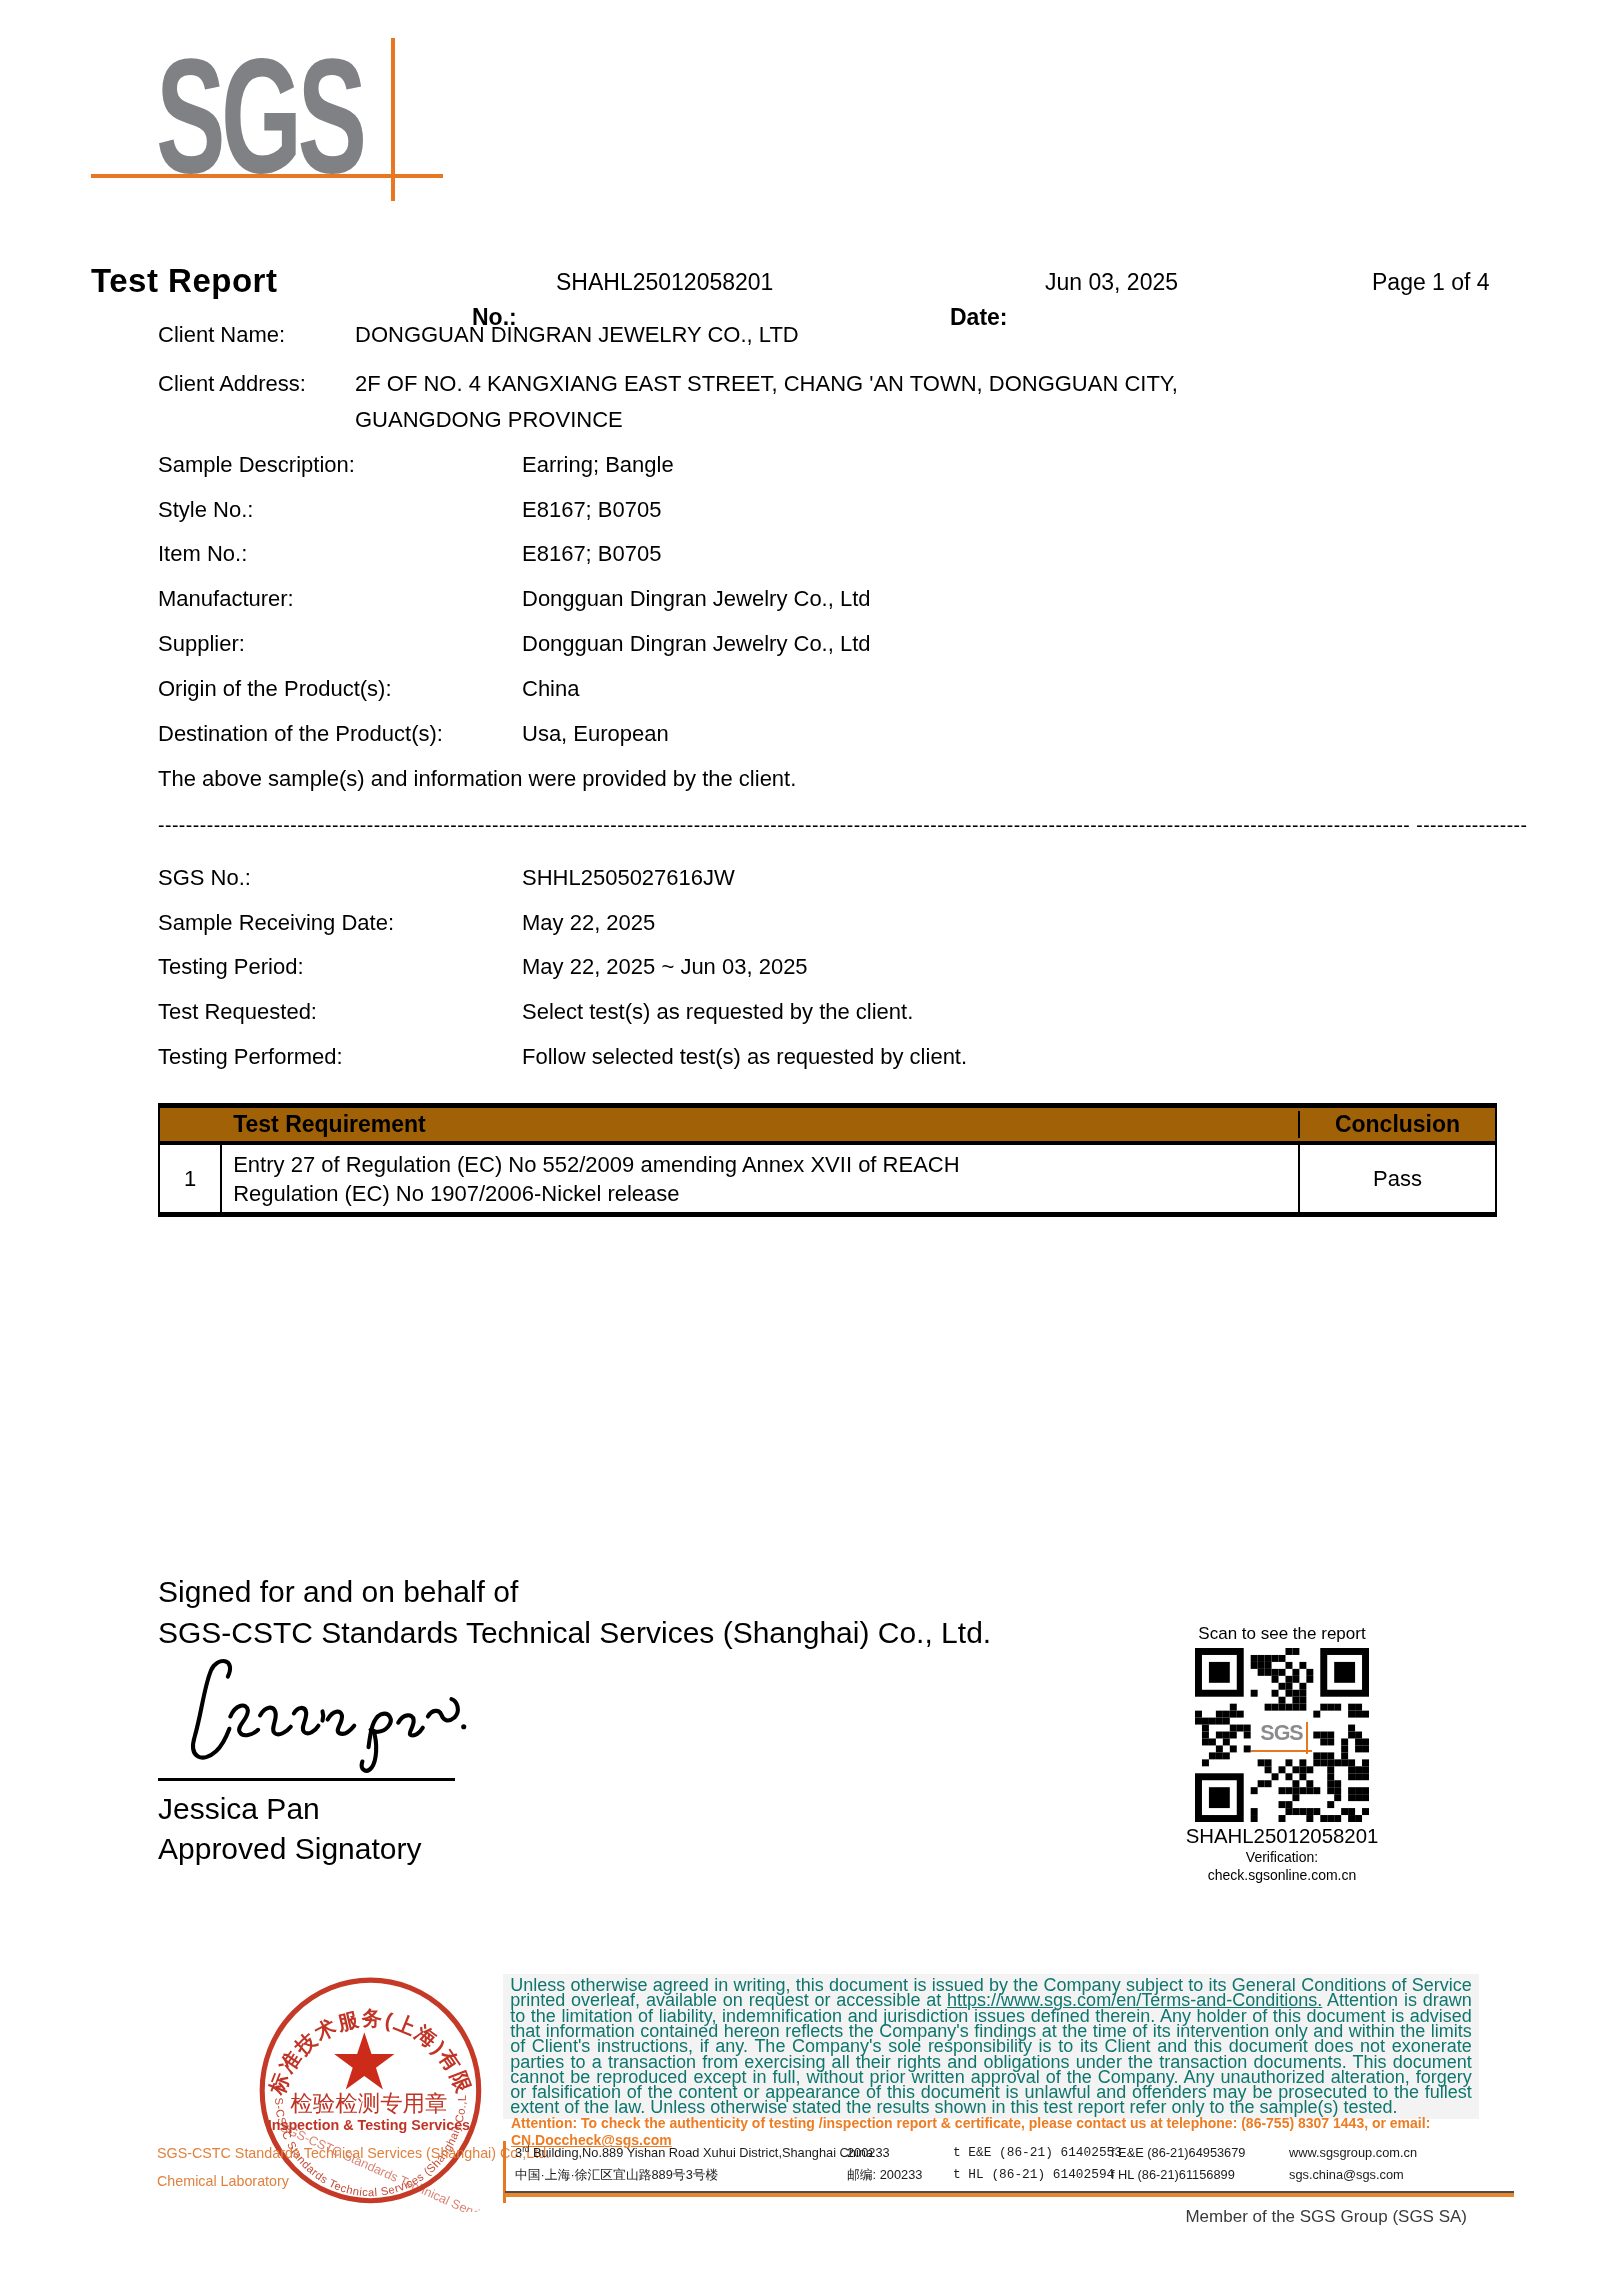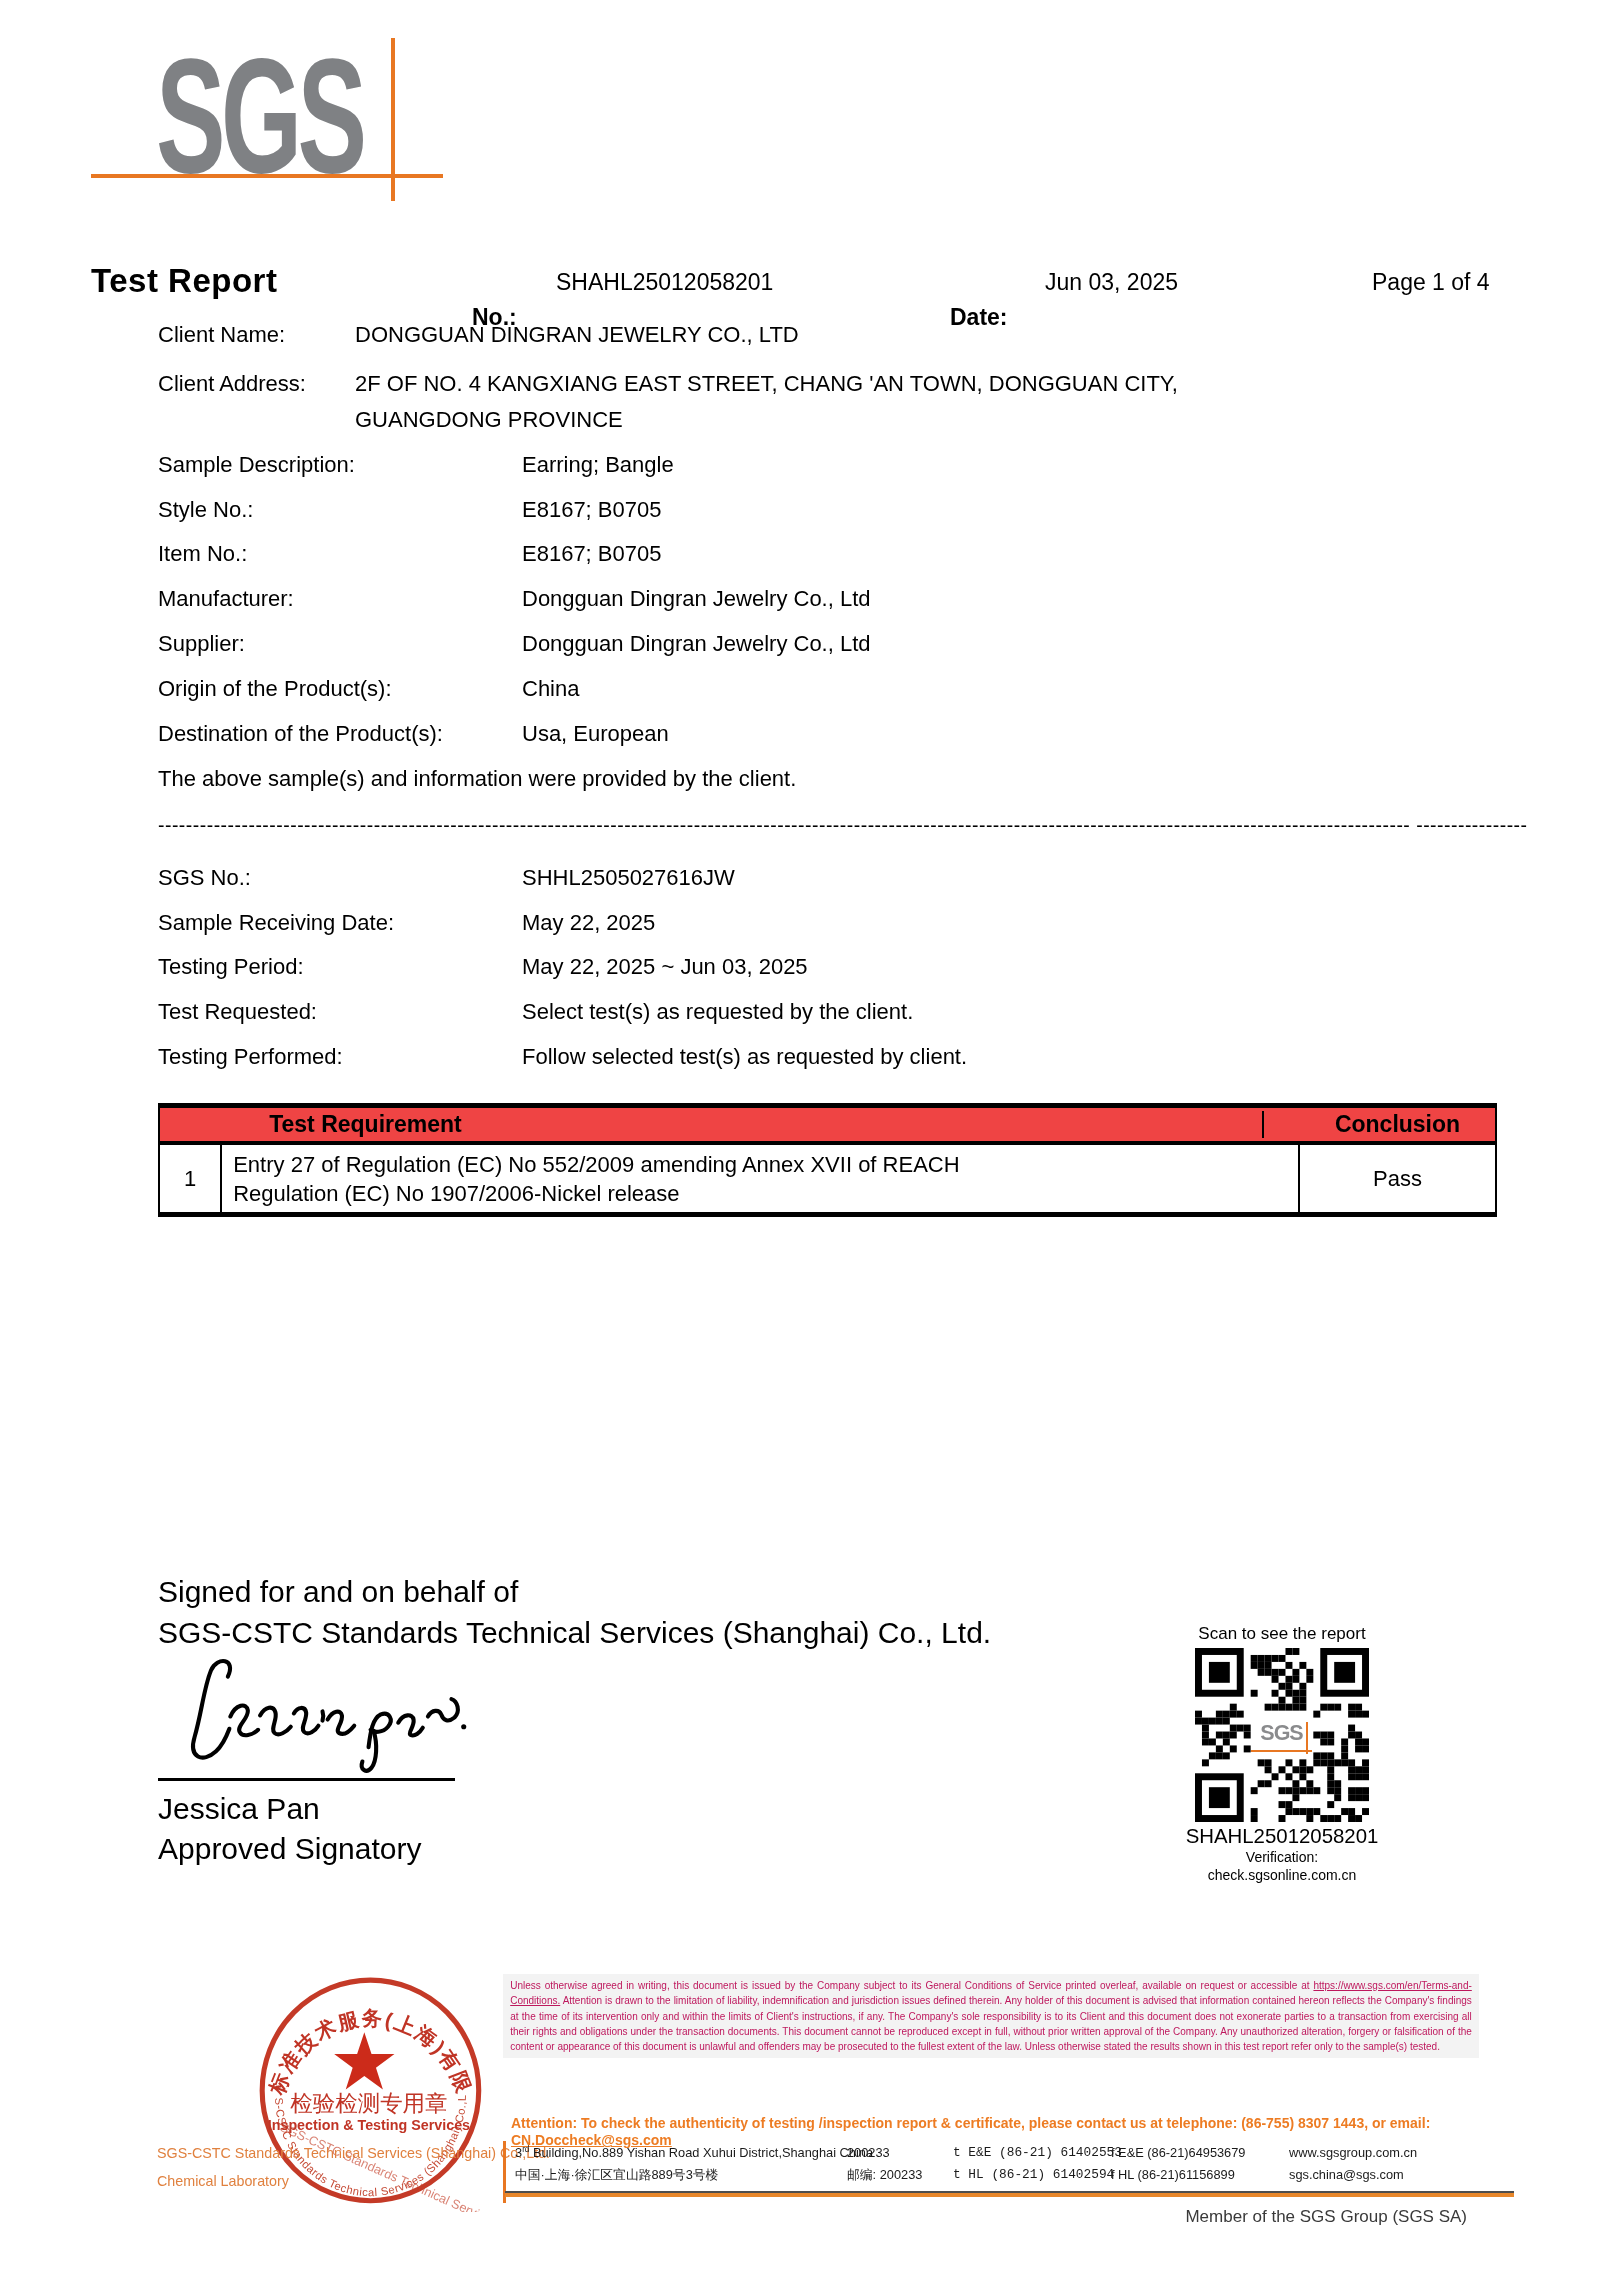--- a/index.html
+++ b/index.html
@@ -29,21 +29,21 @@
   .client-row .lbl { width:197px; }
   .spec-row .lbl { width:364px; }
   .addr2 { position:absolute; left:355px; font-size:22px; white-space:nowrap; }
   .note { position:absolute; left:158px; font-size:22px; white-space:nowrap; }
   .divider { position:absolute; left:158px; top:814px; width:1421px; font-size:19.4px;
              letter-spacing:0.5px; white-space:nowrap; overflow:hidden; color:#000; }
 
   
   .rtable { position:absolute; left:158px; top:1103px; width:1335px;
             border:2px solid #000; border-top:5.1px solid #000; border-bottom:5.1px solid #000; }
-  .rt-head { display:flex; background:#ef4444; border-bottom:4.6px solid #000; height:33px; align-items:center;gap:36px; }
+  .rt-head { display:flex; background:#a16207; border-bottom:4.6px solid #000; height:33px; align-items:center; }
   .rt-body { display:flex; background:#fff; height:67px; align-items:stretch; }
   .c0 { flex:0 0 60px; border-right:2px solid #000; display:flex; align-items:center; justify-content:center; }
   .c1 { flex:1 1 auto; border-right:2px solid #000; padding-left:11.2px; display:flex; flex-direction:column; justify-content:center; }
   .c2 { flex:0 0 195px; display:flex; align-items:center; justify-content:center; }
   .rt-head .c1 { font-size:23px; font-weight:bold; }
   .rt-head .c2 { font-size:23px; font-weight:bold; }
   .rt-body { font-size:22px; }
   .req-line { line-height:29px; }
 
   
@@ -63,21 +63,21 @@
   .qr-verif { position:absolute; left:1185px; top:1849px; width:194px; text-align:center; font-size:14px; }
   .qr-url { position:absolute; left:1185px; top:1867px; width:194px; text-align:center; font-size:14px; }
 
   
   .stamp-svg { position:absolute; left:230px; top:1977px; }
   .stamp-side { position:absolute; left:157px; font-size:14.3px; color:#e0813f; white-space:nowrap; }
 
   
   .disclaimer {
     position:absolute; left:503px; top:1974px; width:976px; background:#f3f3f3;
-    font-size:10px; line-height:15.3px; text-align:justify; color:#be185d; padding:4.1px 7.2px 3.1px 7.2px;
+    font-size:18px; line-height:15.3px; text-align:justify; color:#0f766e; padding:4.1px 7.2px 3.1px 7.2px;
     box-sizing:border-box;
   }
   .attention {
     position:absolute; left:511px; top:2115px; width:971px;
     font-size:14px; line-height:17.4px; font-weight:bold; color:#ed7c23;
   }
   .u { text-decoration:underline; }
   .addr-vline { position:absolute; left:503px; top:2141px; width:2.6px; height:62px; background:#e87722; }
   .addr-line { position:absolute; left:515px; font-size:12.8px; white-space:nowrap; color:#1a1a1a; display:flex; }
   .addr-line .a1 { width:332px; }

